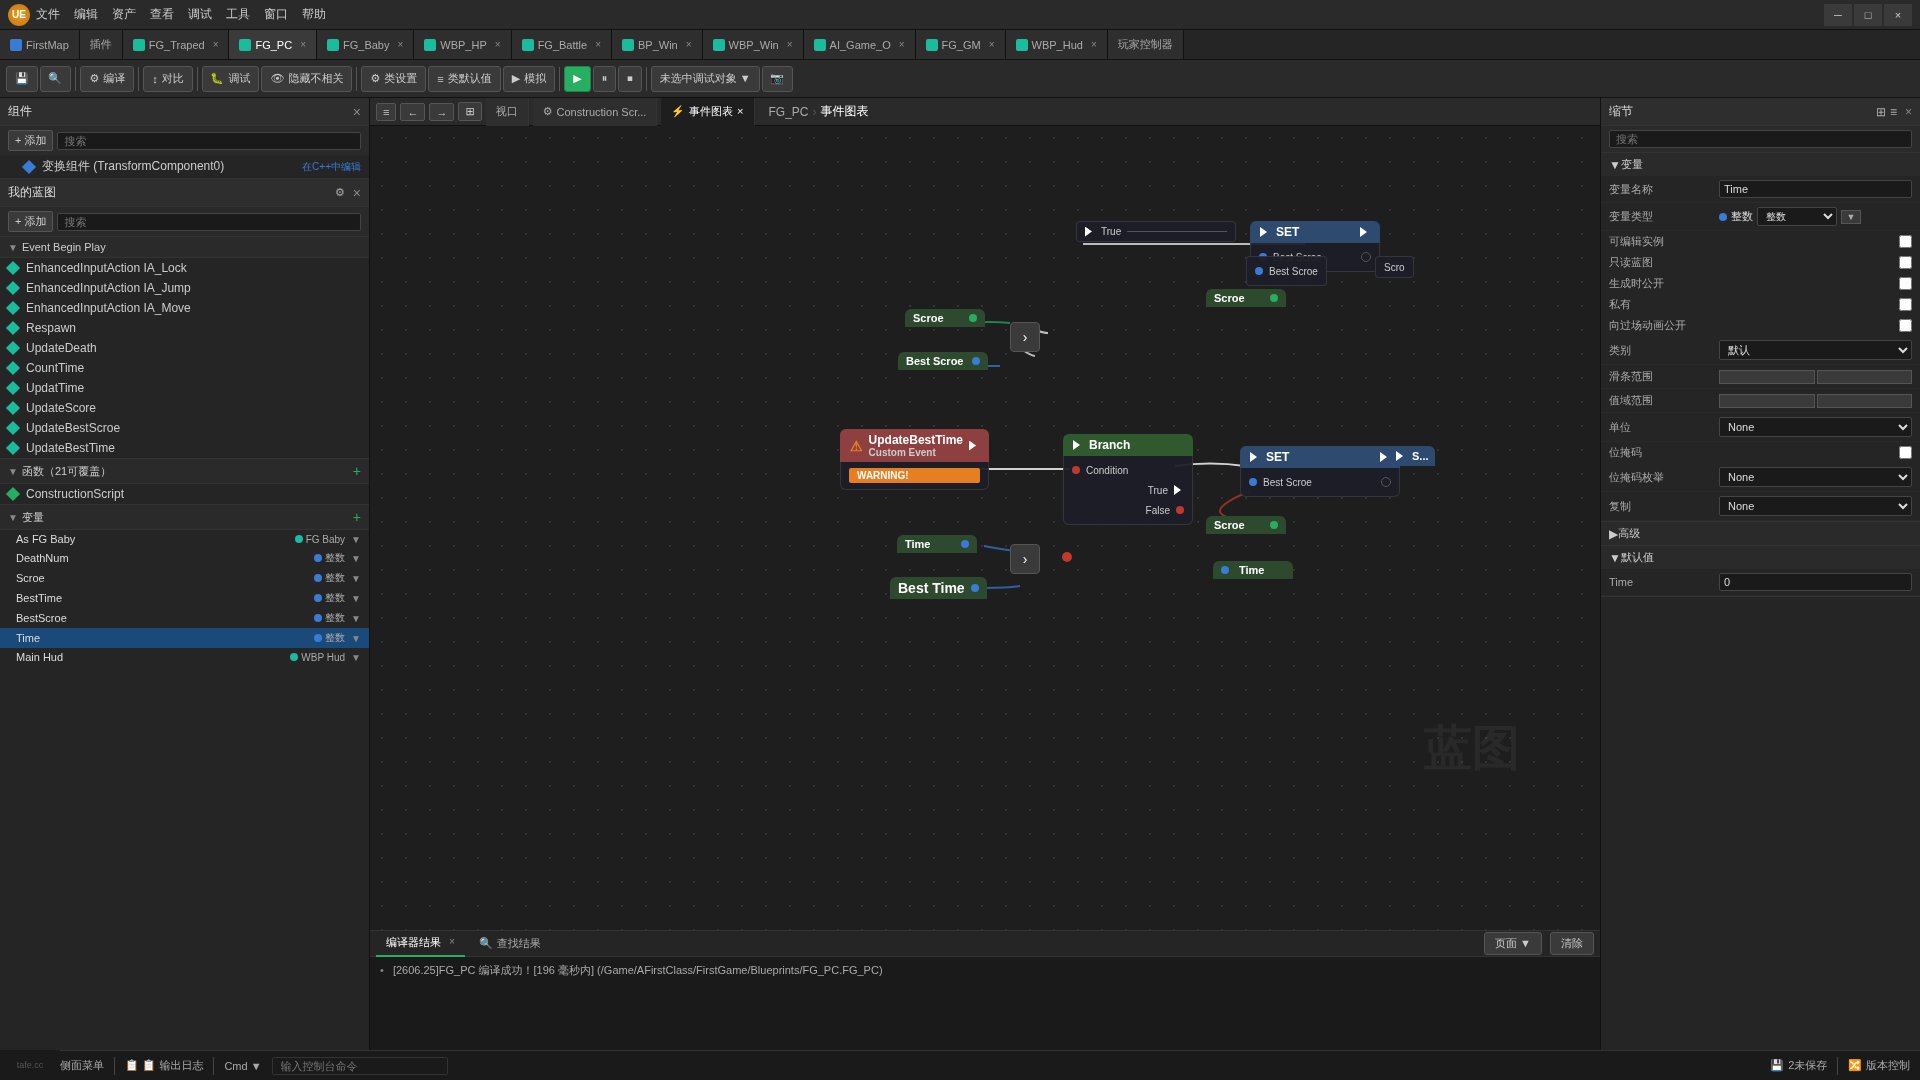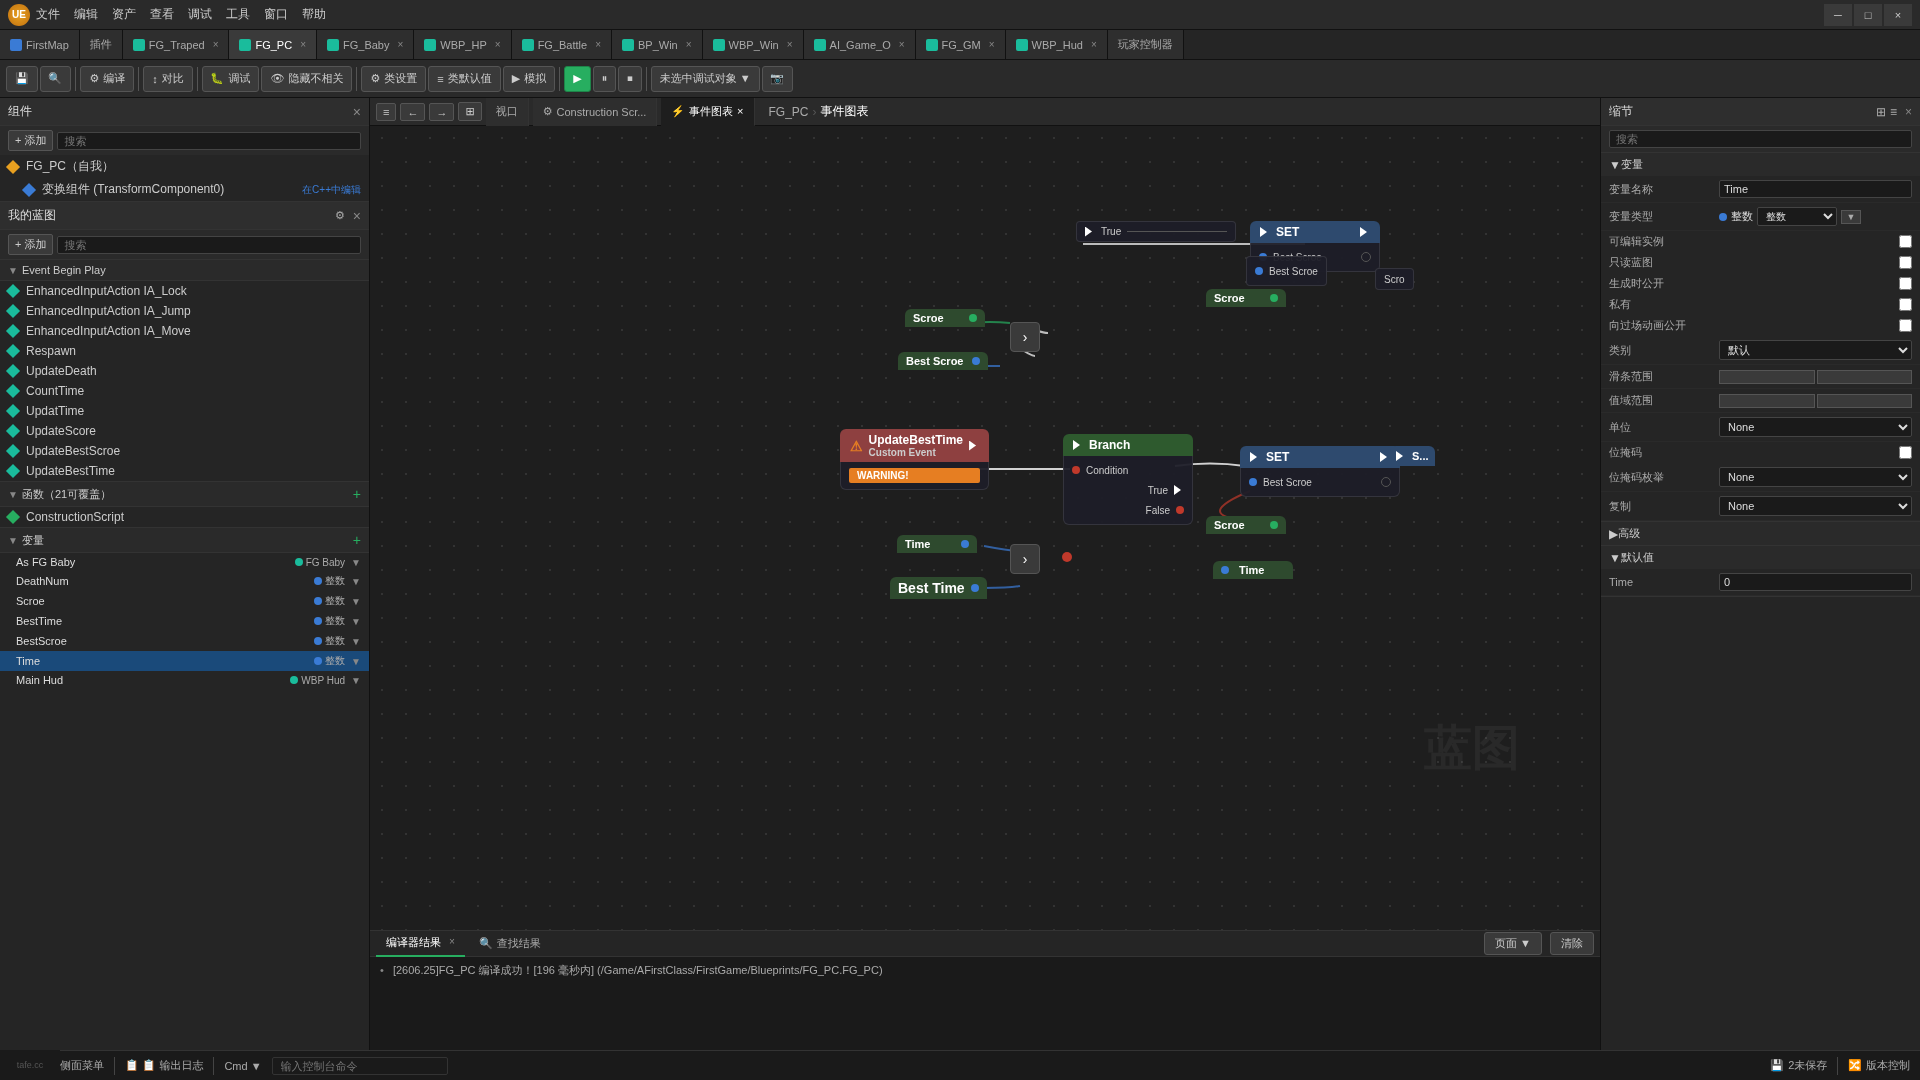--- a/index.html
+++ b/index.html
@@ -272,24 +272,20 @@
 
     <div id="components-panel">
       <div class="panel-header">
         <span class="title">组件</span>
         <span class="close-btn">×</span>
       </div>
       <div class="panel-search">
         <button class="small-btn">+ 添加</button>
         <input type="text" placeholder="搜索" style="">
       </div>
-      <div class="tree-item">
-        <span class="diamond"></span>
-        <span>FG_PC（自我）</span>
-      </div>
       <div class="tree-item" style="padding-left: 24px;">
         <span class="diamond blue"></span>
         <span>变换组件 (TransformComponent0)</span>
         <span style="margin-left: auto; color: #3a7bd5; font-size: 10px; cursor: pointer;">在C++中编辑</span>
       </div>
     </div>
 
     <div id="blueprints-panel">
       <div class="panel-header">
         <span class="title">我的蓝图</span>
@@ -524,21 +520,21 @@
 
       <div class="bp-node" style="left: 876px; top: 130px;">
         <div class="node-body" style="border-radius:4px;border:1px solid rgba(255,255,255,0.1);">
           <div class="node-row">
             <span style="width:8px;height:8px;border-radius:50%;background:#3a7bd5;margin-right:6px;"></span>
             <span class="pin-label">Best Scroe</span>
           </div>
         </div>
       </div>
 
-      <div style="position:absolute;left:1005px;top:142px;background:rgba(30,30,40,0.95);border:1px solid rgba(255,255,255,0.1);border-radius:4px;padding:3px 8px;">
+      <div style="position:absolute;left:1005px;top:130px;background:rgba(30,30,40,0.95);border:1px solid rgba(255,255,255,0.1);border-radius:4px;padding:3px 8px;">
         <span style="font-size:10px;color:#ccc;">Scro</span>
       </div>
 
       <div class="bp-node node-event" style="left: 470px; top: 303px;">
         <div class="node-header" style="background: #8e4040; min-width: 140px;">
           <span style="color: #e67e22; font-size: 14px;">⚠</span>
           <div>
             <div style="font-size:12px;">UpdateBestTime</div>
             <div style="font-size:10px;color:#ccc;">Custom Event</div>
           </div>

